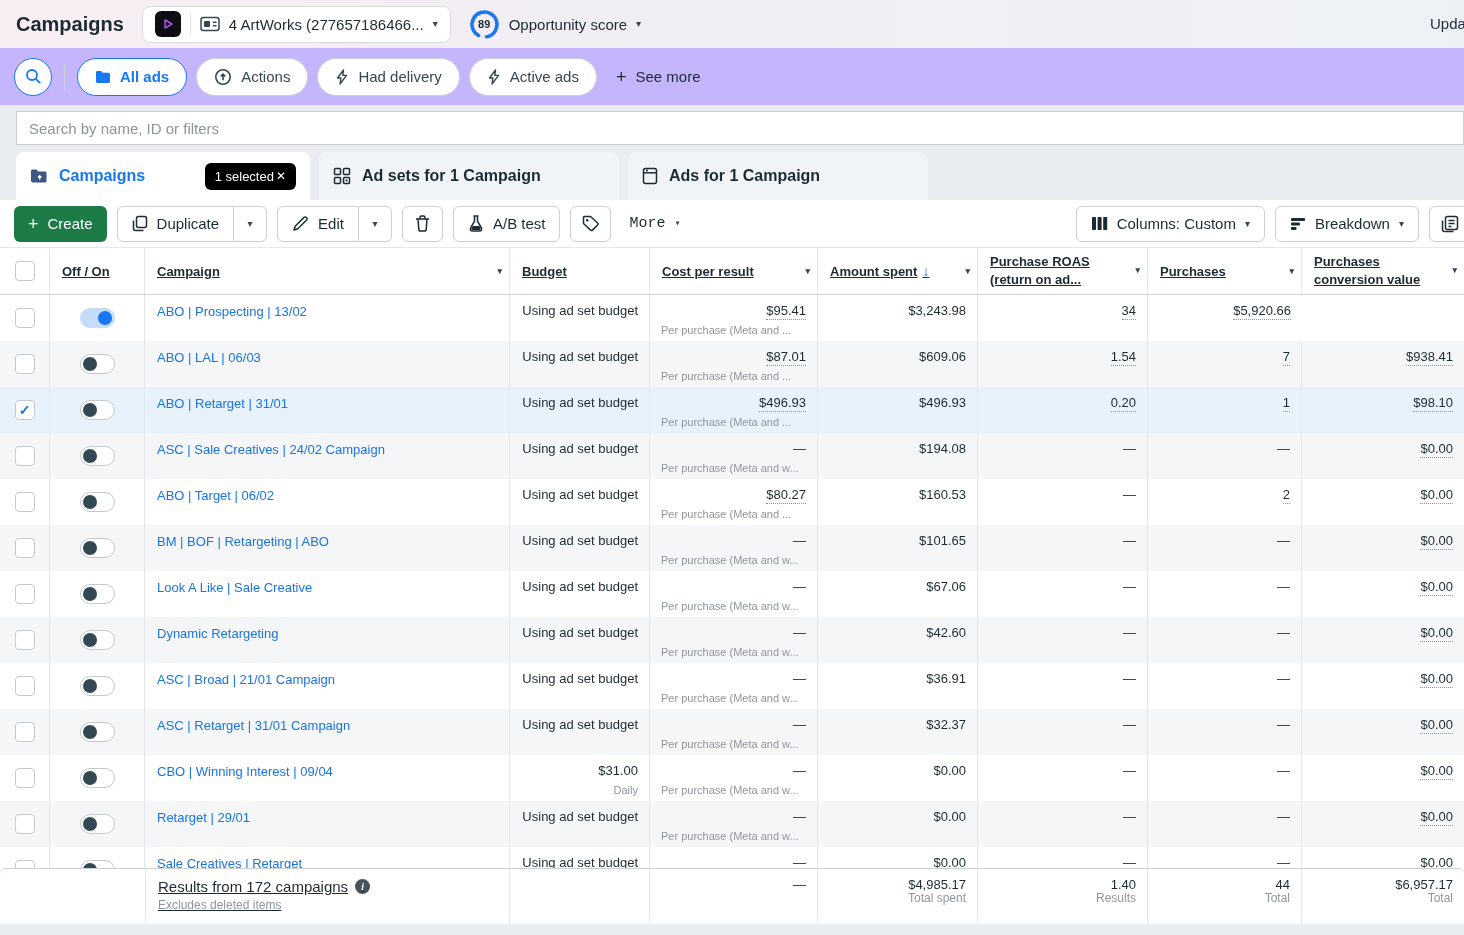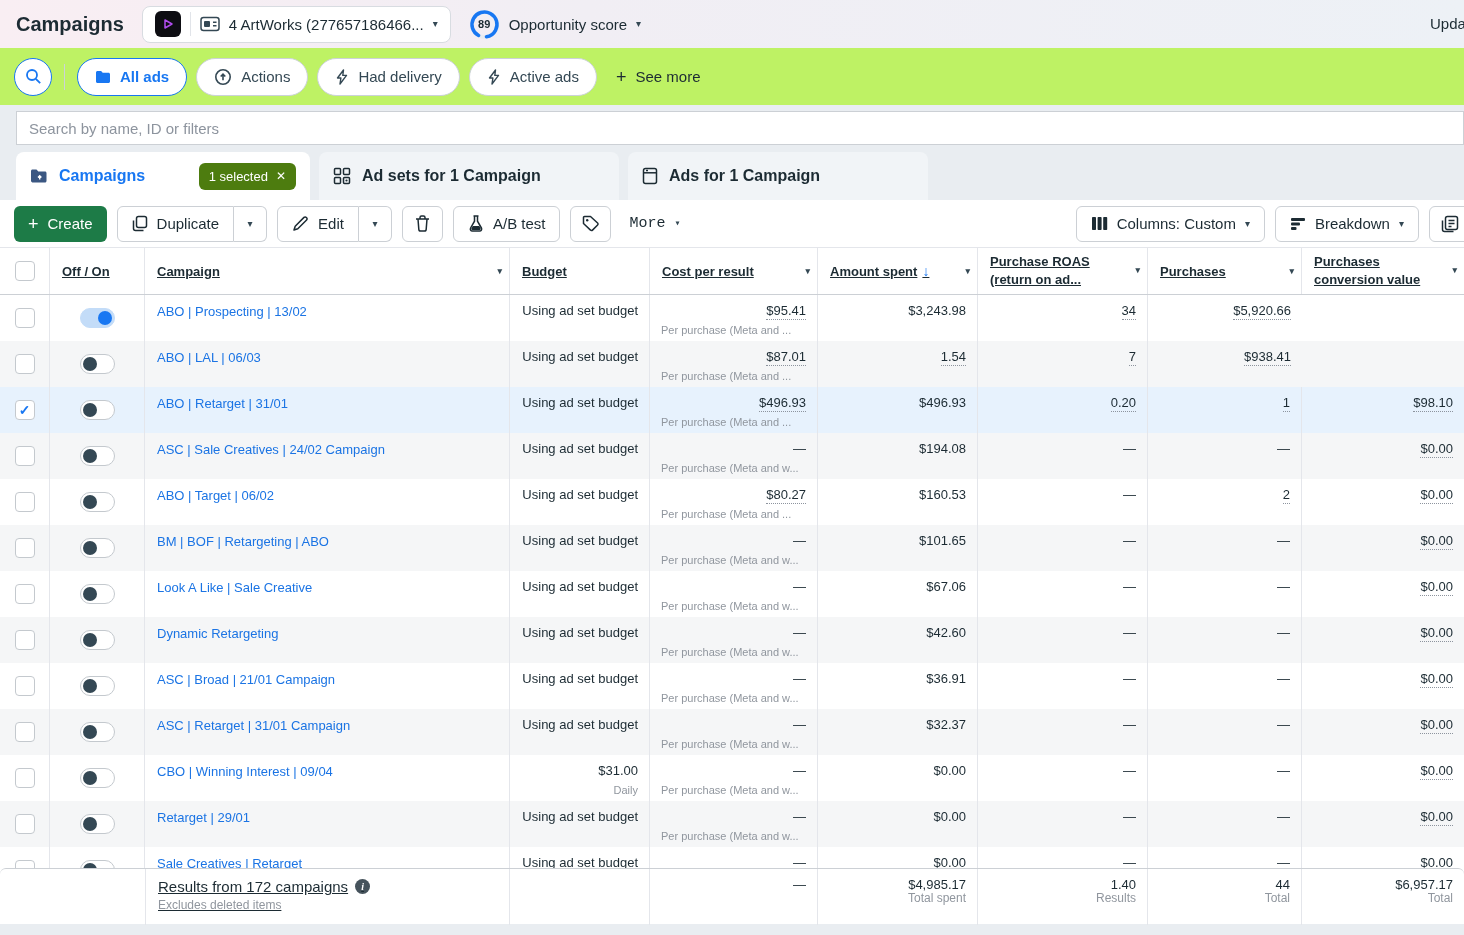--- a/index.html
+++ b/index.html
@@ -16,21 +16,21 @@
   .avatar { width:26px; height:26px; border-radius:6px; background:#0d0d12; display:flex; align-items:center; justify-content:center; }
   .pill-div { width:1px; height:24px; background:#e1e4e9; }
   .opp { display:flex; align-items:center; gap:9px; font-size:15px; }
   .ring { position:relative; width:31px; height:31px; }
   .ring-num { position:absolute; inset:0; display:flex; align-items:center; justify-content:center;
               font-size:11px; font-weight:bold; }
   .caret { font-size:10px; color:#344854; line-height:1; }
   .update-text { position:absolute; left:1430px; top:15px; font-size:15px; white-space:nowrap; }
 
   
-  .filterbar { height:57px; display:flex; align-items:center; gap:9px; padding:0 14px; background:#bef264; }
+  .filterbar { height:57px; display:flex; align-items:center; gap:9px; padding:0 14px; background:#c4b5fd; }
   .search-circle { width:38px; height:38px; border-radius:50%; background:#fff; border:1.5px solid #1877f2;
                    display:flex; align-items:center; justify-content:center; }
   .vdiv { width:1px; height:26px; background:#cdd2d8; margin:0 3px; }
   .pill { height:38px; border-radius:19px; background:#fff; border:1px solid #ccd2d9; display:flex;
           align-items:center; gap:9px; padding:0 17px; font-size:15px; color:#344854; }
   .pill.active { border:1.5px solid #1877f2; color:#1877f2; font-weight:bold; }
   .see-more { background:none; border:none; font-size:15px; color:#1c2b33; display:flex; gap:9px;
               align-items:center; margin-left:10px; font-family:inherit; }
   .plus-glyph { font-size:18px; line-height:1; color:#1c2b33; }
 
@@ -40,22 +40,22 @@
                      padding:0 12px; font-size:15px; color:#1c2b33; font-family:inherit; background:#fff; }
   .searchrow input::placeholder { color:#8d949e; }
 
   
   .tabsrow { height:48px; background:#e9edf1; display:flex; gap:9px; padding-left:16px; }
   .tab { width:294px; height:48px; background:#f1f4f7; border-radius:8px 8px 0 0; display:flex;
          align-items:center; gap:11px; padding:0 14px; font-size:16px; font-weight:bold; color:#1c2b33; }
   .tab.active { background:#fff; }
   .tab.active .tab-label { color:#1877f2; }
   .tab-2, .tab-3 { width:300px; }
-  .badge { margin-left:auto; background:#4d7c0f; color:#fff; font-size:13px; font-weight:normal;
-           border-radius:6px; height:27px; display:flex; align-items:center; gap:8px; padding:0 10px; }
+  .badge { margin-left:auto; background:#000000; color:#fff; font-size:13px; font-weight:normal;
+           border-radius:6px; height:27px; display:flex; align-items:center; gap:2px; padding:0 10px; }
   .badge-x { font-size:12px; }
 
   
   .toolbar { height:47px; background:#fff; display:flex; align-items:center; gap:10px; padding:0 14px; }
   .btn { height:36px; border:1px solid #ccd0d5; border-radius:6px; background:#fff; display:flex;
          align-items:center; gap:9px; padding:0 14px; font-size:15px; color:#1c2b33; font-family:inherit; }
   .btn-green { background:#1d7b47; border:none; color:#fff; }
   .btn-green .plus-glyph { color:#fff; }
   .split { display:flex; }
   .split .main { border-radius:6px 0 0 6px; }
@@ -417,20 +417,23 @@
     </div>
     <div class="cell">
       <span class="num">Using ad set budget</span>
 
     </div>
     <div class="cell">
       <span class="num"><span class="metric">$87.01</span></span>
       <span class="sub">Per purchase (Meta and ...</span>
     </div>
     <div class="cell">
+      <span class="num">$609.06</span>
+    </div>
+    <div class="cell">
       <span class="num"><span class="metric">1.54</span></span>
     </div>
     <div class="cell">
       <span class="num"><span class="metric">7</span></span>
     </div>
     <div class="cell">
       <span class="num"><span class="metric">$938.41</span></span>
     </div>
   </div>
         <div class="grid trow selected">

